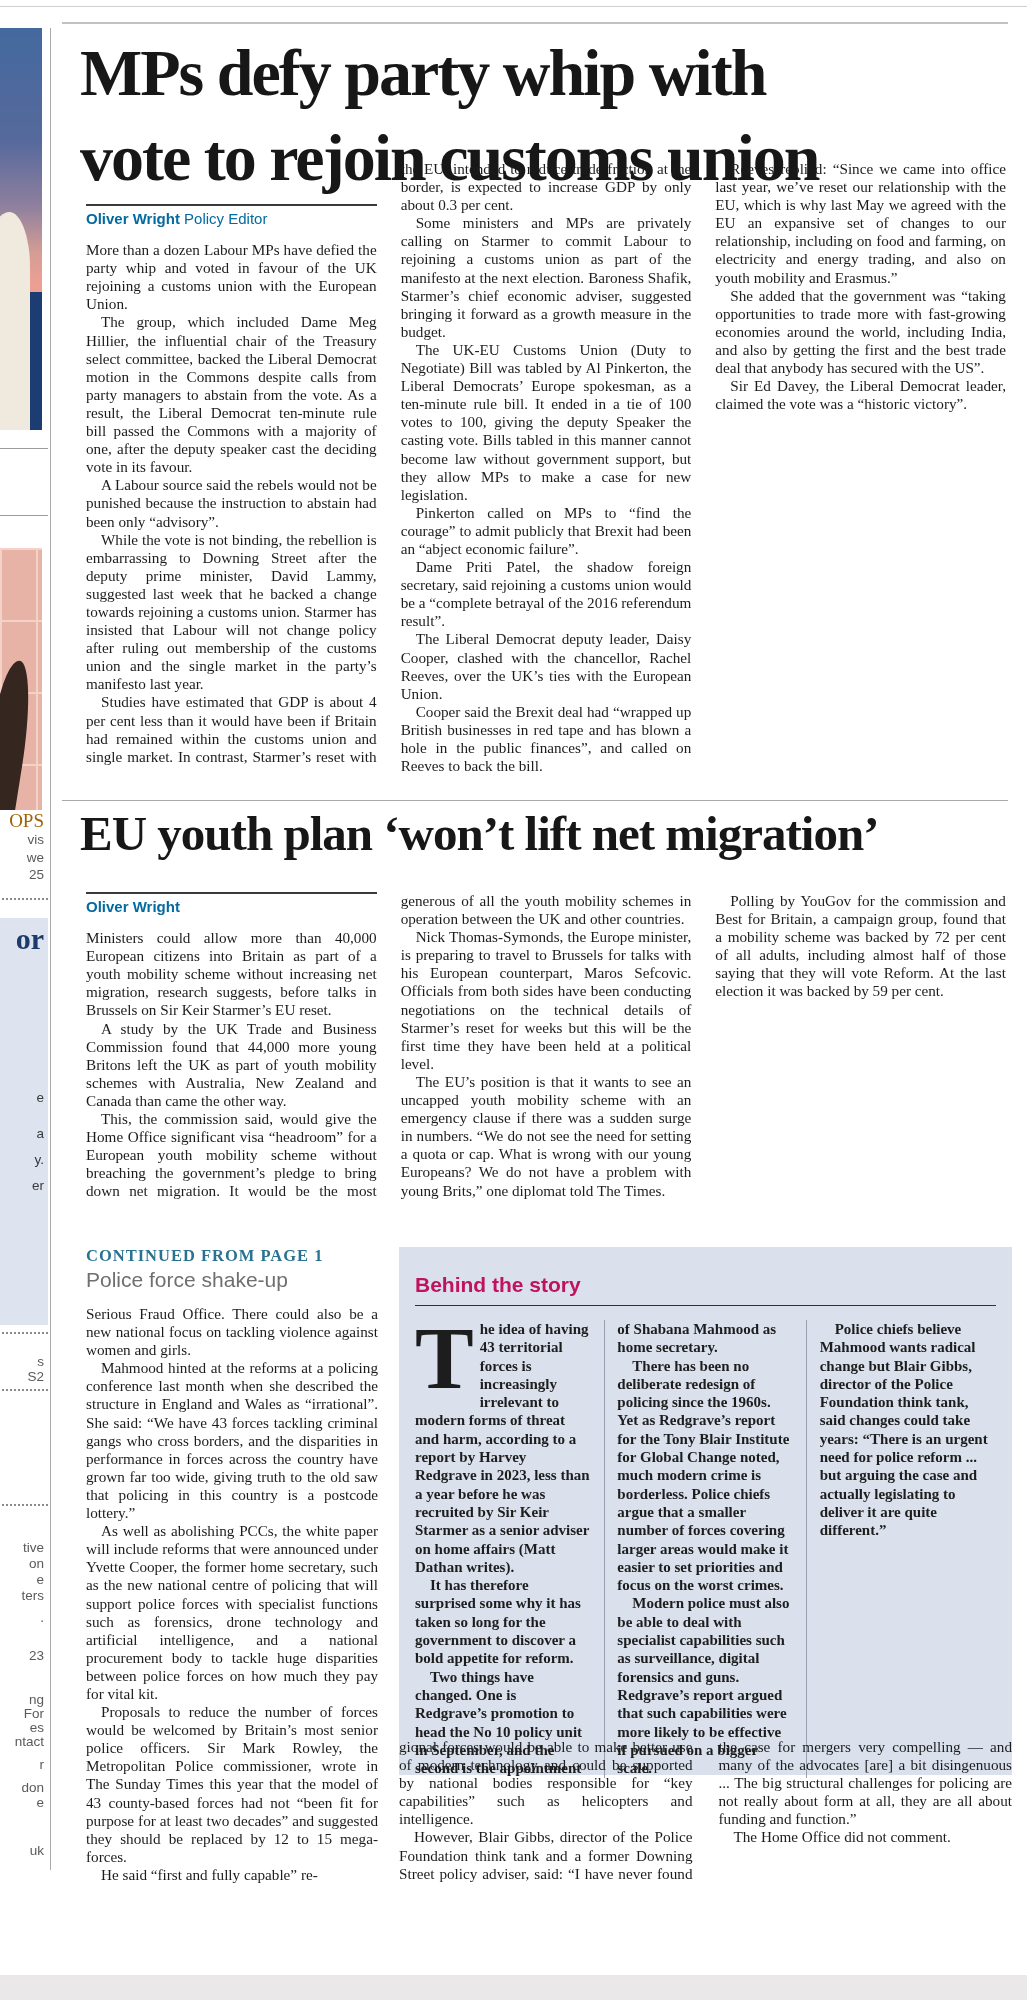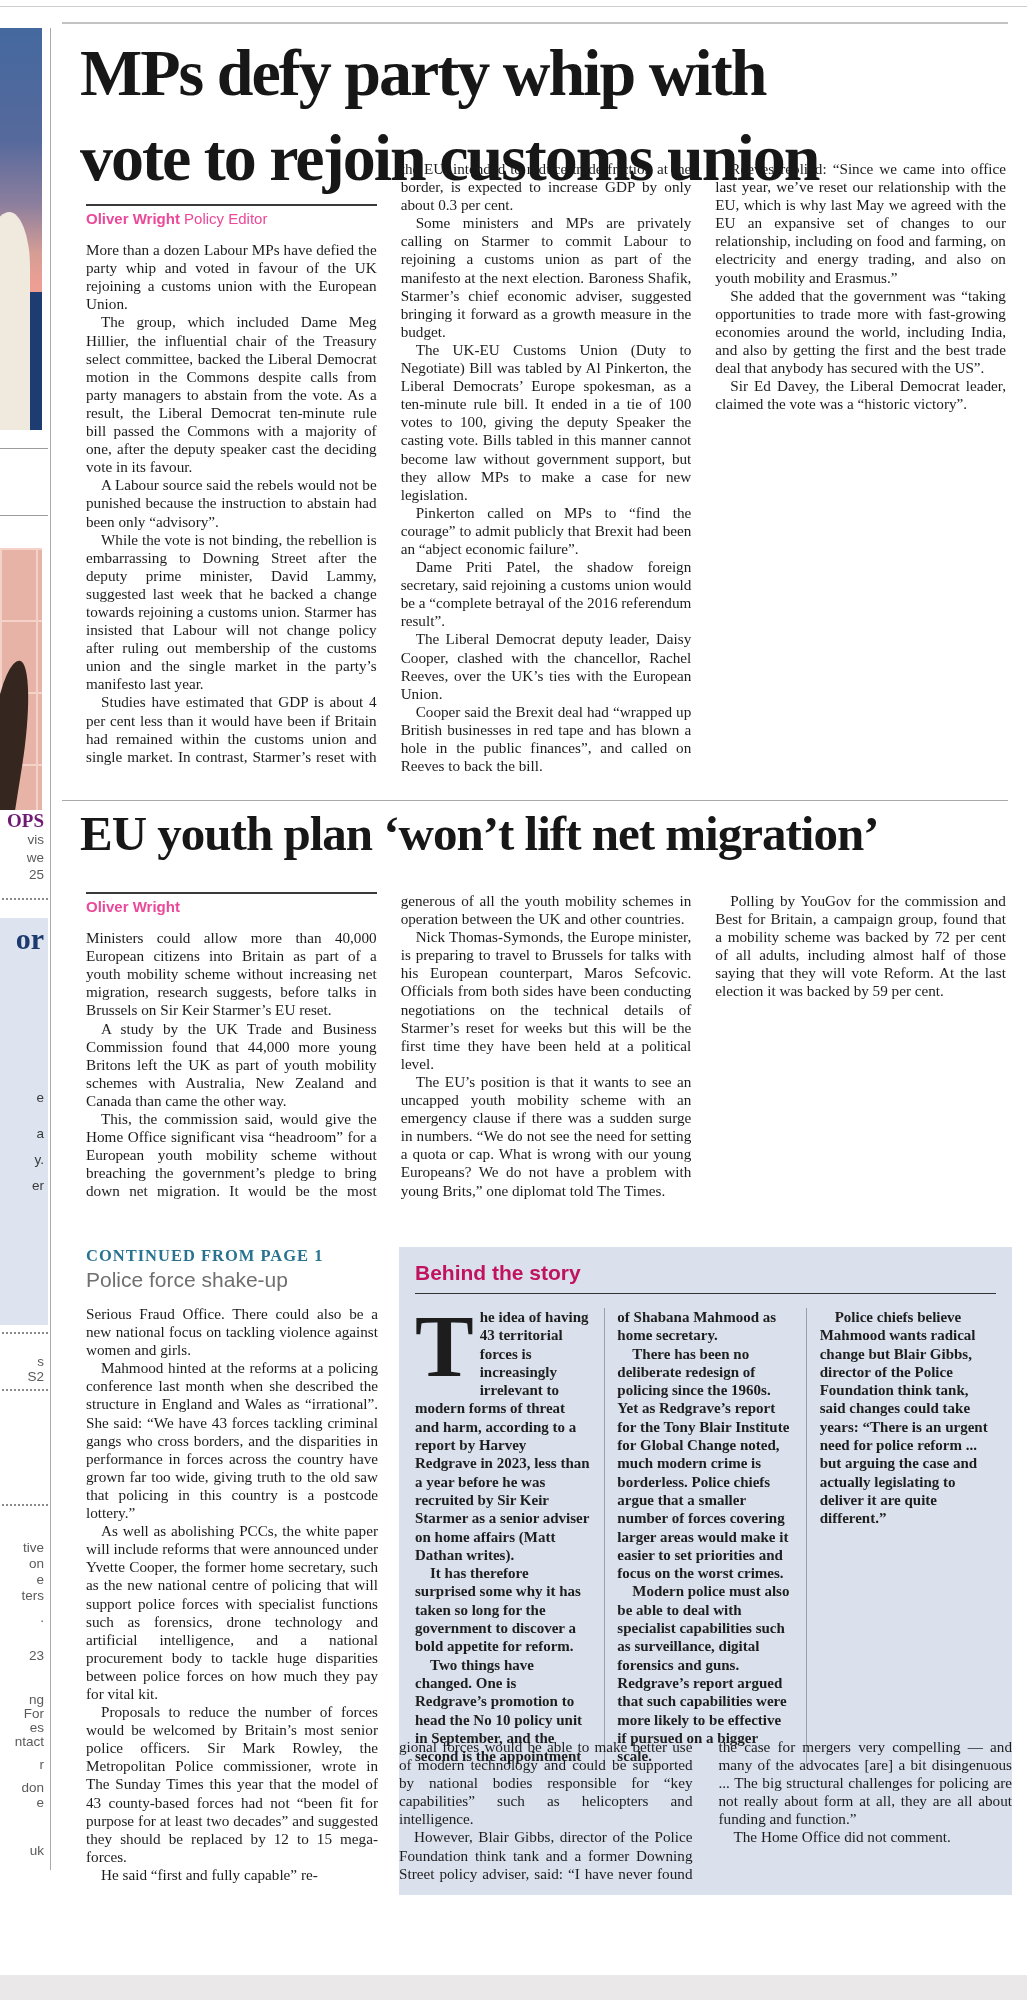--- a/index.html
+++ b/index.html
@@ -20,55 +20,55 @@
   .photo-a .trouser { position:absolute; left:-6px; bottom:0; width:20px; height:52px; background:#8b8178; }
   .strip-rule { position:absolute; left:0; width:48px; border-top:1px solid #9c9c9c; }
   .photo-b { position:absolute; left:0; top:548px; width:42px; height:262px; overflow:hidden; background:#e7b3a7;
     background-image:linear-gradient(180deg,#f4d2c8 2px,transparent 2px),linear-gradient(90deg,#f4d2c8 2px,transparent 2px);
     background-size:36px 72px; }
   .photo-b .dark-obj { position:absolute; left:-8px; bottom:-10px; width:34px; height:160px;
     background:#35261f; border-radius:45% 55% 0 0 / 35% 65% 0 0; transform:rotate(9deg); }
   .strip-dotted { position:absolute; left:2px; width:46px; border-top:2px dotted #8a8a8a; }
   .strip-bluebox { position:absolute; left:0; top:918px; width:48px; height:407px; background:#dde4f0; }
   .frag { position:absolute; right:8px; white-space:nowrap; }
-  .frag-bold { font-family:"Liberation Serif",serif; font-weight:bold; font-size:19px; color:#701a75; }
+  .frag-bold { font-family:"Liberation Serif",serif; font-weight:normal; font-size:19px; color:#a16207; }
   .frag-gray { font-family:"Liberation Sans",sans-serif; font-size:13.5px; color:#5a5a5a; }
   .frag-dark { font-family:"Liberation Sans",sans-serif; font-size:13.5px; color:#3a3a3a; }
   .frag-navy { font-family:"Liberation Serif",serif; font-weight:bold; font-size:30px; color:#1d3a6e; }
 
   
   .rule { position:absolute; left:62px; width:946px; border-top:2px solid #c2c2c2; }
   .rule-thin { position:absolute; left:62px; width:946px; border-top:1px solid #a9a9a9; }
   .headline { position:absolute; left:80px; font-weight:bold; color:#171717; }
   #h1-block { top:30px; font-size:66px; line-height:85px; letter-spacing:-2px; }
   #h2-block { top:806px; font-size:49px; line-height:56px; letter-spacing:-1px; }
   .cols { position:absolute; left:86px; width:920px; overflow:hidden;
     column-gap:24px; column-fill:auto; text-align:justify;
     font-size:15.2px; line-height:18.1px; }
   .cols-3 { column-count:3; }
   .cols p, .onecol p, .boxcols p { margin:0; text-indent:15px; }
   .cols p.first, .onecol p.first, .boxcols p.first { text-indent:0;font-family:Liberation Serif, serif; }
   .byline { break-inside:avoid; border-top:2px solid #3a3a3a; padding-top:4px; margin-bottom:13px;
-    font-family:"Liberation Sans",sans-serif; font-size:15px; color:#ec4899; text-align:left; }
+    font-family:"Liberation Sans",sans-serif; font-size:15px; color:#0369a1; text-align:left; }
   .byline .name { font-weight:bold; }
   .byline-pad { padding-top:44px; }
   #a1-body { top:160px; height:616px; }
   #a2-body { top:892px; height:324px; }
 
   
   #cont-left { position:absolute; left:86px; top:1246px; width:292px; }
   .kicker { font-family:"Liberation Serif",serif; font-weight:bold; font-size:16.5px;
     letter-spacing:1px; color:#2a7390; }
   .cont-title { font-family:"Liberation Sans",sans-serif; font-size:21px; color:#6f6f6f; margin-top:2px; }
   .onecol { margin-top:13px; height:644px; overflow:hidden; text-align:justify;
     font-size:15.2px; line-height:18.1px; }
 
   
-  #story-box { position:absolute; left:399px; top:1247px; width:613px; height:648px;
-    background:#dae1ed; box-sizing:border-box; padding:14px 16px; }
+  #story-box { position:absolute; left:399px; top:1247px; width:613px; height:528px;
+    background:#dae1ed; box-sizing:border-box; padding:26px 16px; }
   .box-title { font-family:"Liberation Sans",sans-serif; font-weight:bold; font-size:21px; color:#c0125e; }
   .box-title-rule { border-top:1px solid #333; margin-top:8px; }
   .boxcols { margin-top:14px; height:458px; overflow:hidden; column-count:3; column-gap:26px;
     column-rule:1px solid #98a0ae; column-fill:auto;
     font-weight:bold; font-size:15px; line-height:18.3px; color:#1d1d1d; text-align:left; }
   .dropcap { float:left; font-size:88px; line-height:70px; padding:4px 6px 0 0; font-weight:bold; }
 
   
   #cont-bottom { position:absolute; left:399px; top:1738px; width:613px; height:150px; overflow:hidden;
     column-count:2; column-gap:26px; column-fill:auto; text-align:justify;

